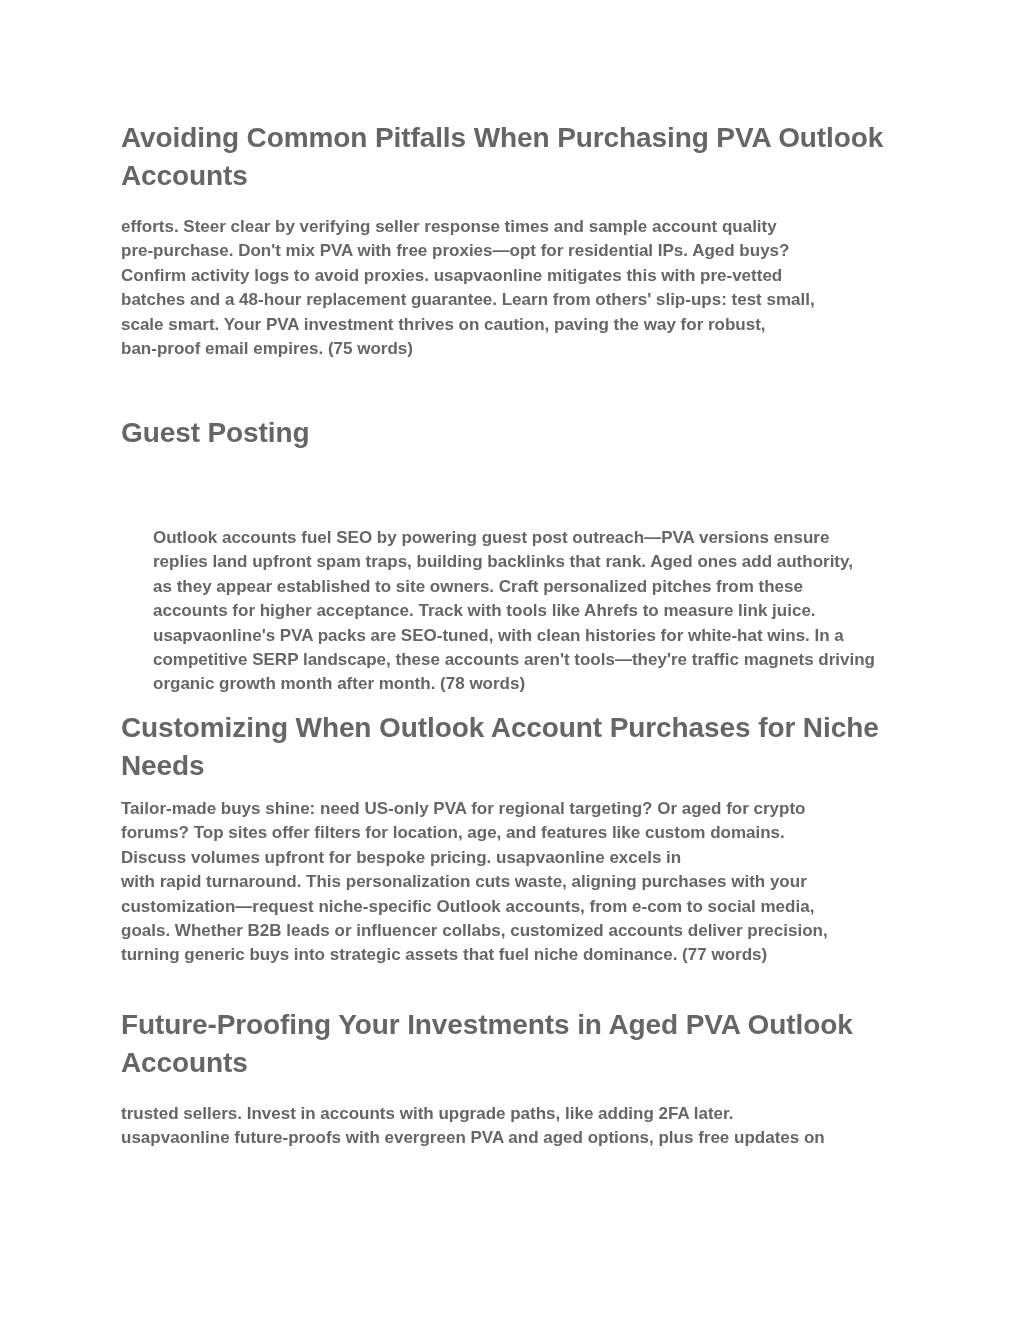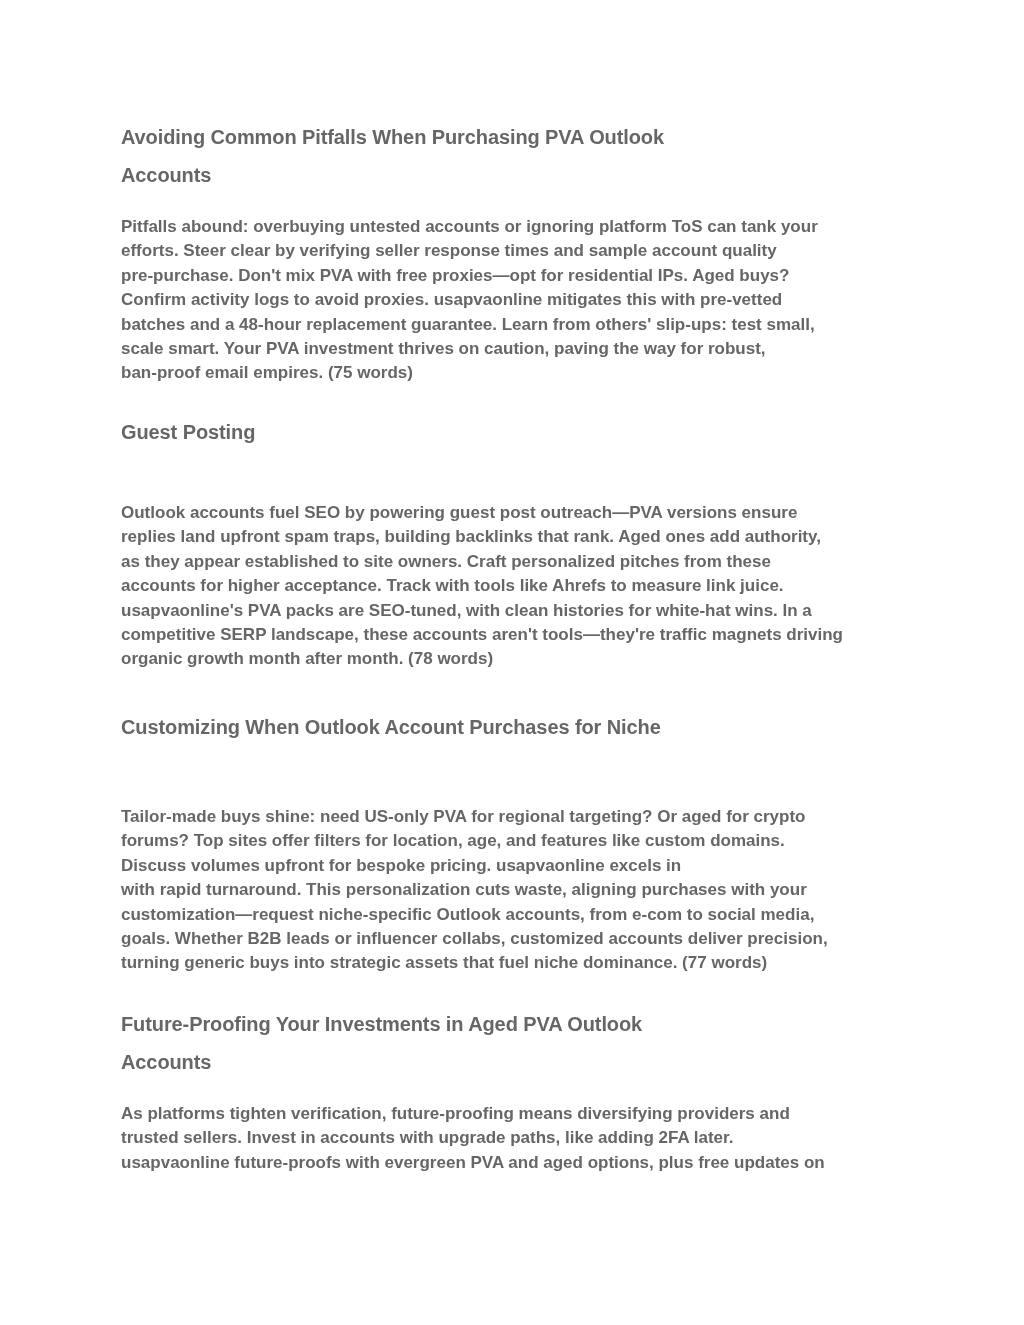--- a/index.html
+++ b/index.html
@@ -1,42 +1,41 @@
 <!DOCTYPE html>
 <html><head>
   <meta charset="utf-8">
   <style>
     html, body { margin: 0; padding: 0; background: #ffffff; }
     body { width: 1024px; height: 1325px; position: relative; overflow: hidden; }
     .page { position: absolute; left: 121px; top: 0; width: 800px; color: #666666; font-family: "Liberation Sans", sans-serif; }
     .section { position: absolute; left: 0; width: 800px; }
-    h2 { margin: 0; font-size: 20px; font-weight: bold; line-height: 37.5px; letter-spacing: -0.1px; }
+    h2 { margin: 0; font-size: 28px; font-weight: bold; line-height: 37.5px; letter-spacing: -0.1px; }
     h2 .ln, p .ln { display: block; white-space: nowrap; }
     p { margin: 0; font-size: 17px; font-weight: bold; line-height: 24.4px; }
     .s1 { top: 119px; }
     .s1 p { position: absolute; top: 96px; }
     .s2 { top: 414px; }
-    .s2 p { position: absolute; top: 87px; }
+    .s2 p { position: absolute; top: 112px; margin-left: 32px; }
     .s3 { top: 709px; }
-    .s3 p { position: absolute; top: 96px; }
+    .s3 p { position: absolute; top: 88px; }
     .s4 { top: 1006px; }
     .s4 p { position: absolute; top: 96px; }
   </style>
 </head>
 <body>
 
 <div class="page">
 
   <section class="section s1">
     <h2>
       <span class="ln">Avoiding Common Pitfalls When Purchasing PVA Outlook</span>
       <span class="ln">Accounts</span>
     </h2>
     <p>
-      <span class="ln">Pitfalls abound: overbuying untested accounts or ignoring platform ToS can tank your</span>
       <span class="ln">efforts. Steer clear by verifying seller response times and sample account quality</span>
       <span class="ln">pre-purchase. Don't mix PVA with free proxies—opt for residential IPs. Aged buys?</span>
       <span class="ln">Confirm activity logs to avoid proxies. usapvaonline mitigates this with pre-vetted</span>
       <span class="ln">batches and a 48-hour replacement guarantee. Learn from others' slip-ups: test small,</span>
       <span class="ln">scale smart. Your PVA investment thrives on caution, paving the way for robust,</span>
       <span class="ln">ban-proof email empires. (75 words)</span>
     </p>
   </section>
 
   <section class="section s2">
@@ -50,37 +49,37 @@
       <span class="ln">accounts for higher acceptance. Track with tools like Ahrefs to measure link juice.</span>
       <span class="ln">usapvaonline's PVA packs are SEO-tuned, with clean histories for white-hat wins. In a</span>
       <span class="ln">competitive SERP landscape, these accounts aren't tools—they're traffic magnets driving</span>
       <span class="ln">organic growth month after month. (78 words)</span>
     </p>
   </section>
 
   <section class="section s3">
     <h2>
       <span class="ln">Customizing When Outlook Account Purchases for Niche</span>
+      <span class="ln">Needs</span>
     </h2>
     <p>
       <span class="ln">Tailor-made buys shine: need US-only PVA for regional targeting? Or aged for crypto</span>
       <span class="ln">forums? Top sites offer filters for location, age, and features like custom domains.</span>
       <span class="ln">Discuss volumes upfront for bespoke pricing. usapvaonline excels in</span>
       <span class="ln">with rapid turnaround. This personalization cuts waste, aligning purchases with your</span>
       <span class="ln">customization—request niche-specific Outlook accounts, from e-com to social media,</span>
       <span class="ln">goals. Whether B2B leads or influencer collabs, customized accounts deliver precision,</span>
       <span class="ln">turning generic buys into strategic assets that fuel niche dominance. (77 words)</span>
     </p>
   </section>
 
   <section class="section s4">
     <h2>
       <span class="ln">Future-Proofing Your Investments in Aged PVA Outlook</span>
       <span class="ln">Accounts</span>
     </h2>
     <p>
-      <span class="ln">As platforms tighten verification, future-proofing means diversifying providers and</span>
       <span class="ln">trusted sellers. Invest in accounts with upgrade paths, like adding 2FA later.</span>
       <span class="ln">usapvaonline future-proofs with evergreen PVA and aged options, plus free updates on</span>
     </p>
   </section>
 
 </div>
 
 </body></html>

